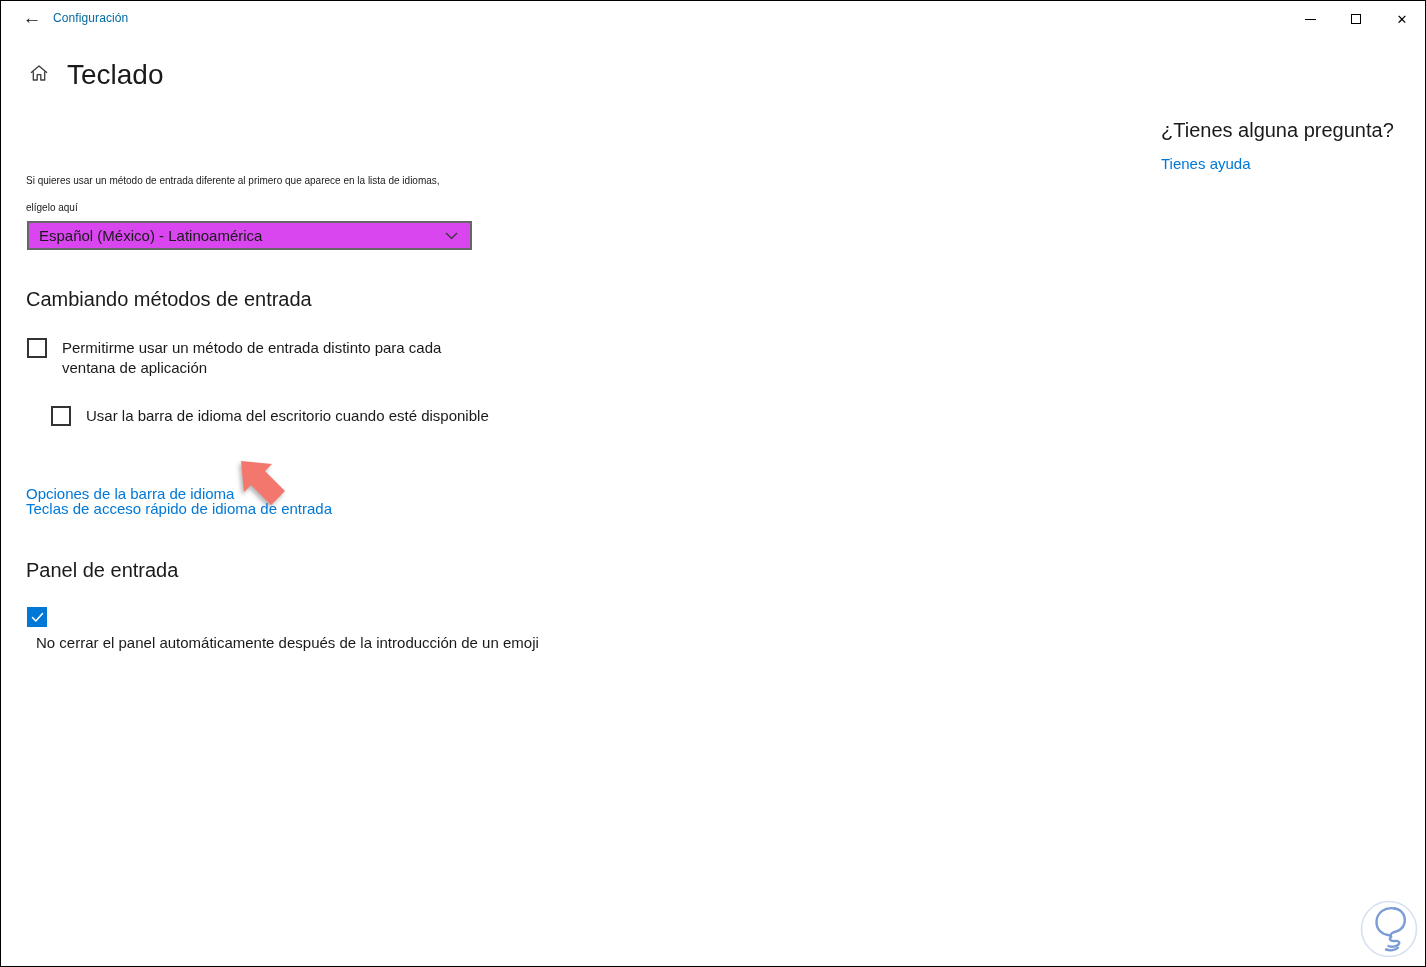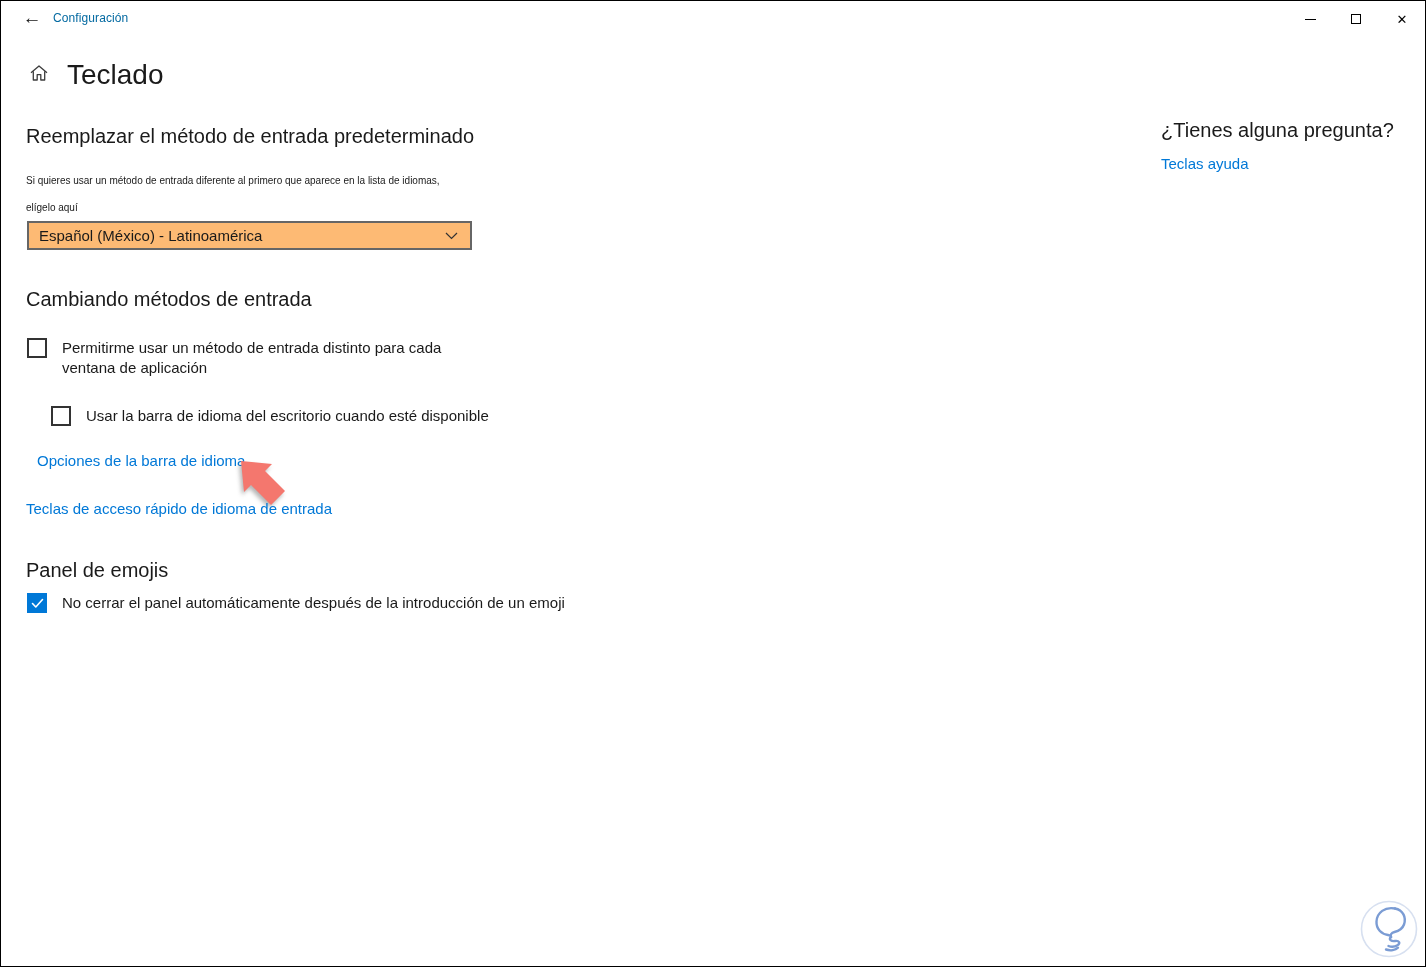--- a/index.html
+++ b/index.html
@@ -54,21 +54,21 @@
     font-size: 20px; font-weight: 400; color: #1a1a1a;
   }
   .desc {
     position: absolute; left: 25px; top: 166px;
     max-width: 432px; font-size: 10px; line-height: 27px; color: #1a1a1a;
   }
   
   .dropdown {
     position: absolute; left: 26px; top: 220px;
     width: 445px; height: 29px;
-    background: #fdba74; border: 2px solid #666;
+    background: #d946ef; border: 2px solid #666;
     display: flex; align-items: center;
     padding: 0 12px 0 10px;
     font-size: 15px; color: #1a1a1a; cursor: pointer;
   }
   .dropdown .value { flex: 1; white-space: nowrap; overflow: hidden; }
   .chevron { flex: 0 0 auto; margin-left: 8px; display: block; }
   
   .check-row { position: absolute; left: 26px; display: flex; align-items: flex-start; gap: 6px; }
   .checkbox {
     width: 20px; height: 20px; flex: 0 0 auto;
@@ -121,21 +121,20 @@
   </div>
 
   <div class="page-header">
     <svg class="home-icon" viewBox="0 0 20 20" fill="none" stroke="#3c3c3c" stroke-width="1.3" stroke-linejoin="round">
       <path d="M2 9.8 L10 3 L18 9.8"></path>
       <path d="M4.3 8.2 V17 H8.2 V11.6 H11.8 V17 H15.7 V8.2"></path>
     </svg>
     <div class="page-title">Teclado</div>
   </div>
 
-  <div class="h2" style="top:124px;">Reemplazar el método de entrada predeterminado</div>
   <div class="desc">Si quieres usar un método de entrada diferente al primero que aparece en la lista de idiomas, elígelo aquí</div>
 
   <div class="dropdown" role="combobox">
     <span class="value">Español (México) - Latinoamérica</span>
     <svg class="chevron" width="13" height="8" viewBox="0 0 13 8" fill="none" stroke="#333" stroke-width="1.2">
       <polyline points="1,1 6.5,6.5 12,1"></polyline>
     </svg>
   </div>
 
   <div class="h2" style="top:287px;">Cambiando métodos de entrada</div>
@@ -143,44 +142,44 @@
   <div class="check-row" style="top:337px;">
     <span class="checkbox" role="checkbox" aria-checked="false"></span>
     <span class="check-label wrap">Permitirme usar un método de entrada distinto para cada ventana de aplicación</span>
   </div>
 
   <div class="check-row" style="top:405px;margin-left:24px;">
     <span class="checkbox" role="checkbox" aria-checked="false"></span>
     <span class="check-label">Usar la barra de idioma del escritorio cuando esté disponible</span>
   </div>
 
-  <a class="link" style="top:451px;margin-left:11px;">Opciones de la barra de idioma</a>
+  <a class="link" style="top:484px;">Opciones de la barra de idioma</a>
 
   <div class="arrow-annotation">
     <svg width="72" height="66" viewBox="0 0 72 66">
       <polygon points="6,10 37,13 30,20 50,40 36,54 16,34 9,41" fill="#f4776e"></polygon>
     </svg>
   </div>
 
   <a class="link" style="top:499px;">Teclas de acceso rápido de idioma de entrada</a>
 
-  <div class="h2" style="top:558px;">Panel de emojis</div>
+  <div class="h2" style="top:558px;">Panel de entrada</div>
 
-  <div class="check-row" style="top:592px;">
+  <div class="check-row" style="top:606px;flex-direction:column;">
     <span class="checkbox checked" role="checkbox" aria-checked="true">
       <svg width="13" height="11" viewBox="0 0 13 11" fill="none" stroke="#fff" stroke-width="1.6" stroke-linecap="round" stroke-linejoin="round">
         <polyline points="1.5,5.5 4.8,9 11.5,1.5"></polyline>
       </svg>
     </span>
     <span class="check-label">No cerrar el panel automáticamente después de la introducción de un emoji</span>
   </div>
 
   <div class="help-block">
     <div class="help-question">¿Tienes alguna pregunta?</div>
-    <a class="help-link">Teclas ayuda</a>
+    <a class="help-link">Tienes ayuda</a>
   </div>
 
   <div class="logo">
     <svg width="60" height="60" viewBox="0 0 60 60" fill="none">
       <circle cx="30" cy="30" r="27.5" stroke="#d7e0f0" stroke-width="1.6" fill="#ffffff"></circle>
       <path d="M36 9.5 c 8 1.5 11.5 9 9 16 c -1.6 4.4 -5.5 6.5 -9.5 7.5 c -3 .8 -4.5 2.5 -3.5 5" stroke="#7b9cd4" stroke-width="2.4" stroke-linecap="round"></path>
       <path d="M36 9.5 c -10 -2 -18 4 -18.5 13 c -.4 7.5 5 12.5 11.5 13.5 c 2.4 .4 3.3 1.2 3 2" stroke="#7b9cd4" stroke-width="2.4" stroke-linecap="round"></path>
       <path d="M32 38 c -3 2.5 .5 4.5 4 4 c 4 -.6 6 2 2.5 4.2 c -2.8 1.7 -6.5 1.8 -9 .8" stroke="#7b9cd4" stroke-width="2.4" stroke-linecap="round"></path>
       <path d="M27 50.5 c 4.5 1.5 9.5 .5 12 -1.8" stroke="#7b9cd4" stroke-width="2.4" stroke-linecap="round"></path>
     </svg>

